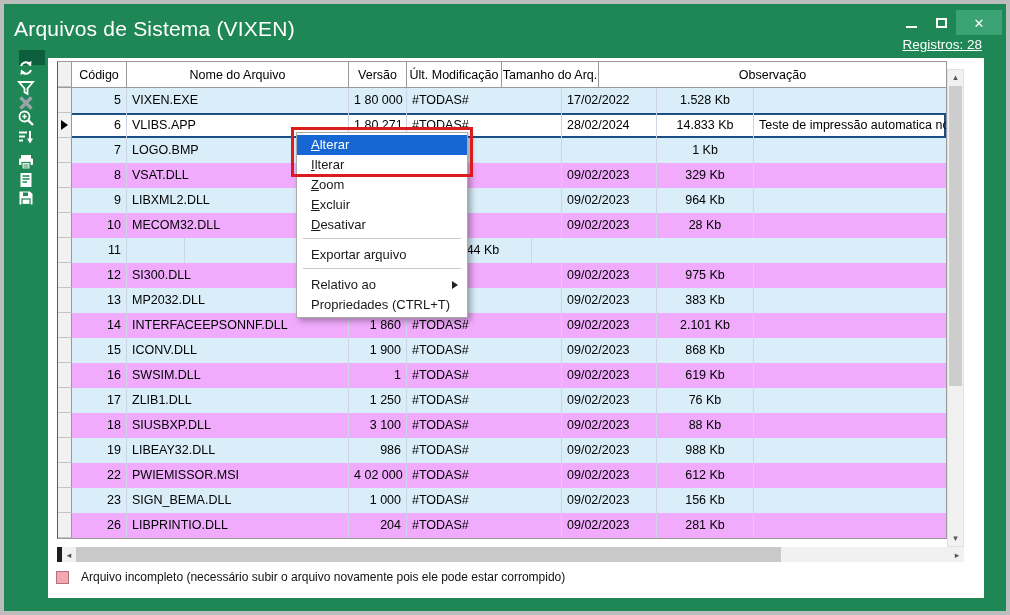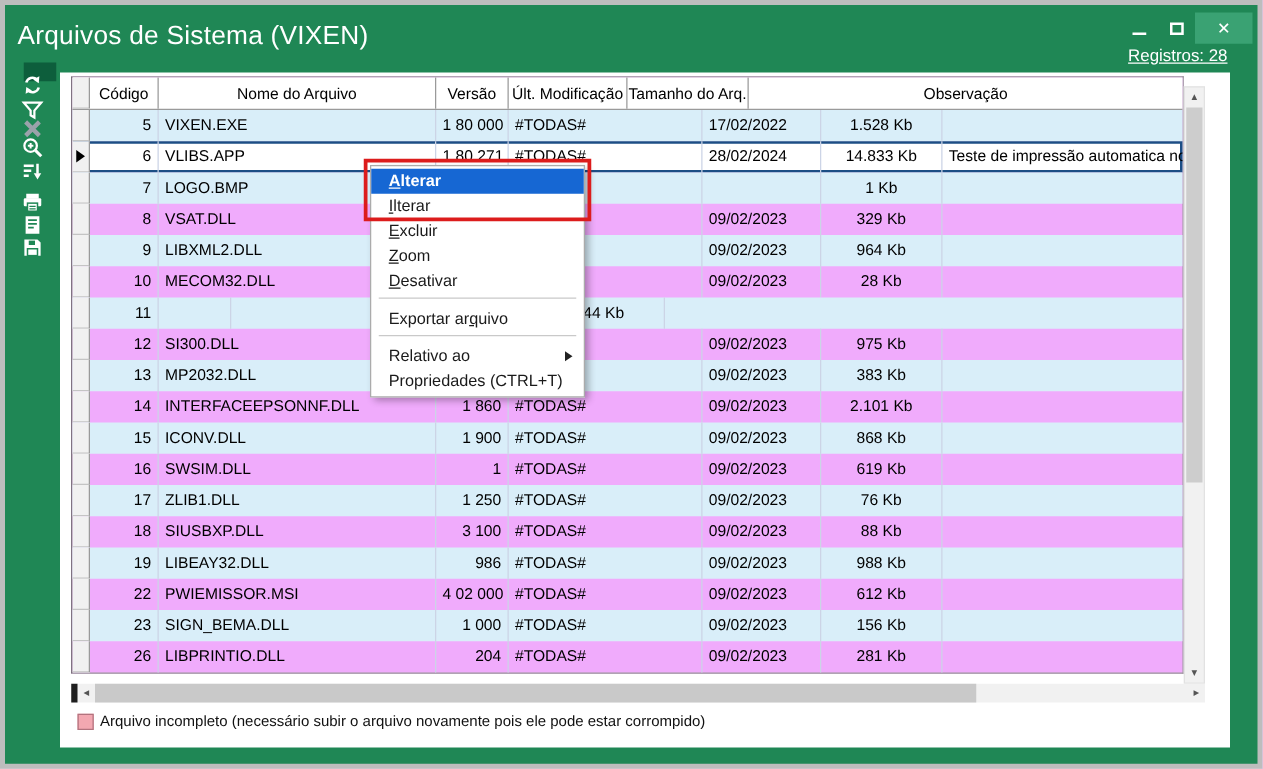--- a/index.html
+++ b/index.html
@@ -52,28 +52,28 @@
   .varr.up::before{content:"\25B4"} .varr.down::before{content:"\25BE"}
   .vthumb{position:absolute;left:1px;top:16px;width:13px;height:300px;background:#cdcdcd;cursor:pointer}
   .hscroll{position:absolute;left:9px;top:489px;width:907px;height:15px;background:#f1f1f1;display:flex;align-items:center}
   .hblock{width:5px;height:15px;background:#1e1e1e}
   .harr{width:14px;text-align:center;color:#555;font-size:9px;cursor:pointer}
   .harr.left::before{content:"\25C2"} .harr.right::before{content:"\25B8"}
   .harr.right{margin-left:auto}
   .hthumb{height:15px;width:705px;background:#c9c9c9;cursor:pointer}
 
   
-  .legend{position:absolute;left:14px;top:512px;display:flex;align-items:center;gap:5px}
+  .legend{position:absolute;left:8px;top:512px;display:flex;align-items:center;gap:12px}
   .swatch{width:13px;height:13px;background:#f3a8b1;border:1px solid #b2737e}
   .legend-text{font-size:12px;color:#111;white-space:nowrap}
 
   
   .menu{position:absolute;left:296px;top:132px;width:172px;background:#fff;border:1px solid #ababab;box-shadow:3px 3px 6px rgba(0,0,0,.32);padding:2px 0;z-index:40}
   .menu-item{position:relative;height:20px;line-height:20px;font-size:13px;color:#1a1a1a;padding-left:14px;cursor:pointer;white-space:nowrap}
-  .menu-item.highlight{background:#1667d3;color:#fff;font-weight:700}
+  .menu-item.highlight{background:#1667d3;color:#fff;font-weight:400}
   .menu-item .mi-key{text-decoration:underline}
   .menu-item.separator{height:7px;padding:0;cursor:default}
   .menu-item.separator::after{content:"";display:block;margin:3px 6px 0 6px;border-top:1px solid #c9c9c9}
   .menu-item.submenu::after{content:"";position:absolute;right:9px;top:6px;border-left:6px solid #222;border-top:4px solid transparent;border-bottom:4px solid transparent}
 
   
   .redbox{position:absolute;left:291px;top:127px;width:182px;height:50px;border:3px solid #dc1c1c;z-index:50;pointer-events:none}
 </style>
 </head>
 <body>
@@ -366,22 +366,22 @@
         <div class="legend-text">Arquivo incompleto (necessário subir o arquivo novamente pois ele pode estar corrompido)</div>
       </div>
 
     </div>
   </div>
 
   <div class="menu">
 
   <div class="menu-item highlight"><span class="mi-pre"></span><span class="mi-key">A</span><span class="mi-post">lterar</span></div>
       <div class="menu-item"><span class="mi-pre"></span><span class="mi-key">I</span><span class="mi-post">lterar</span></div>
+      <div class="menu-item"><span class="mi-pre"></span><span class="mi-key">Z</span><span class="mi-post">oom</span></div>
       <div class="menu-item"><span class="mi-pre"></span><span class="mi-key">E</span><span class="mi-post">xcluir</span></div>
-      <div class="menu-item"><span class="mi-pre"></span><span class="mi-key">Z</span><span class="mi-post">oom</span></div>
       <div class="menu-item"><span class="mi-pre"></span><span class="mi-key">D</span><span class="mi-post">esativar</span></div>
       <div class="menu-item separator"></div>
       <div class="menu-item"><span class="mi-pre">Exportar ar</span><span class="mi-key">q</span><span class="mi-post">uivo</span></div>
       <div class="menu-item separator"></div>
       <div class="menu-item submenu"><span class="mi-pre">Relativo ao</span><span class="mi-key"></span><span class="mi-post"></span></div>
       <div class="menu-item"><span class="mi-pre">Propriedades (CTRL+T)</span><span class="mi-key"></span><span class="mi-post"></span></div>
     </div>
 
   <div class="redbox"></div>
 </div>

